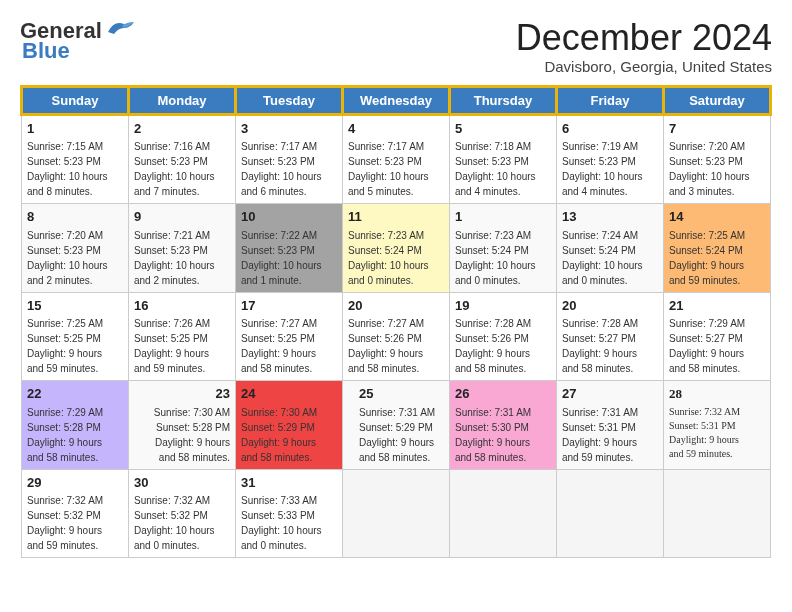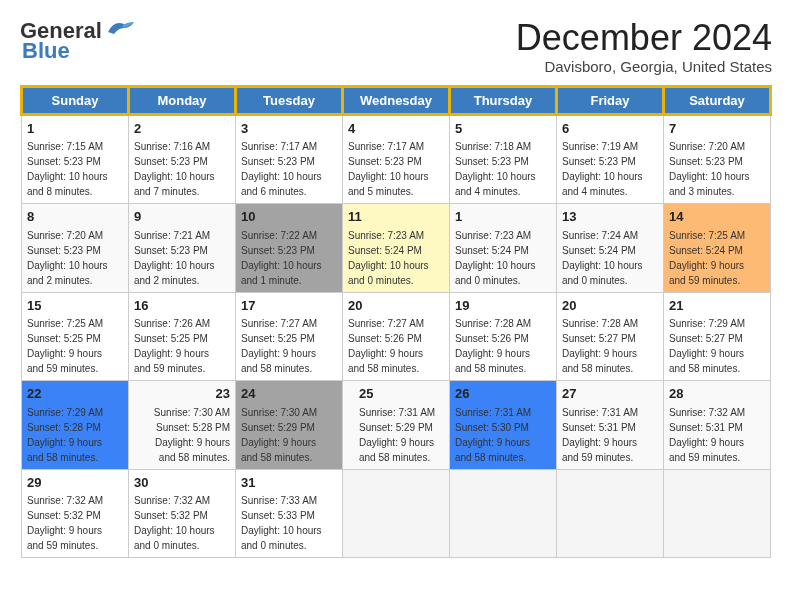--- a/index.html
+++ b/index.html
@@ -135,27 +135,27 @@
         <tr>
           <td><span class="day-num">15</span><span class="day-info">Sunrise: 7:25 AM<br>Sunset: 5:25 PM<br>Daylight: 9 hours<br>and 59 minutes.</span></td>
           <td><span class="day-num">16</span><span class="day-info">Sunrise: 7:26 AM<br>Sunset: 5:25 PM<br>Daylight: 9 hours<br>and 59 minutes.</span></td>
           <td><span class="day-num">17</span><span class="day-info">Sunrise: 7:27 AM<br>Sunset: 5:25 PM<br>Daylight: 9 hours<br>and 58 minutes.</span></td>
           <td><span class="day-num">20</span><span class="day-info">Sunrise: 7:27 AM<br>Sunset: 5:26 PM<br>Daylight: 9 hours<br>and 58 minutes.</span></td>
           <td><span class="day-num">19</span><span class="day-info">Sunrise: 7:28 AM<br>Sunset: 5:26 PM<br>Daylight: 9 hours<br>and 58 minutes.</span></td>
           <td><span class="day-num">20</span><span class="day-info">Sunrise: 7:28 AM<br>Sunset: 5:27 PM<br>Daylight: 9 hours<br>and 58 minutes.</span></td>
           <td><span class="day-num">21</span><span class="day-info">Sunrise: 7:29 AM<br>Sunset: 5:27 PM<br>Daylight: 9 hours<br>and 58 minutes.</span></td>
         </tr>
         <tr>
-          <td style="background: #3b82f6;"><span class="day-num">22</span><span class="day-info">Sunrise: 7:29 AM<br>Sunset: 5:28 PM<br>Daylight: 9 hours<br>and 58 minutes.</span></td>
+          <td style="background: #c4b5fd;"><span class="day-num">22</span><span class="day-info">Sunrise: 7:29 AM<br>Sunset: 5:28 PM<br>Daylight: 9 hours<br>and 58 minutes.</span></td>
           <td style="background: rgb(249, 249, 249); text-align: right;"><span class="day-num">23</span><span class="day-info">Sunrise: 7:30 AM<br>Sunset: 5:28 PM<br>Daylight: 9 hours<br>and 58 minutes.</span></td>
-          <td style="background: #a3a3a3;"><span class="day-num">24</span><span class="day-info">Sunrise: 7:30 AM<br>Sunset: 5:29 PM<br>Daylight: 9 hours<br>and 58 minutes.</span></td>
+          <td style="background: #ef4444;"><span class="day-num">24</span><span class="day-info">Sunrise: 7:30 AM<br>Sunset: 5:29 PM<br>Daylight: 9 hours<br>and 58 minutes.</span></td>
           <td style="background: rgb(249, 249, 249); padding-left: 16px;"><span class="day-num">25</span><span class="day-info">Sunrise: 7:31 AM<br>Sunset: 5:29 PM<br>Daylight: 9 hours<br>and 58 minutes.</span></td>
-          <td style="background: #3b82f6;"><span class="day-num">26</span><span class="day-info">Sunrise: 7:31 AM<br>Sunset: 5:30 PM<br>Daylight: 9 hours<br>and 58 minutes.</span></td>
+          <td style="background: #f9a8d4;"><span class="day-num">26</span><span class="day-info">Sunrise: 7:31 AM<br>Sunset: 5:30 PM<br>Daylight: 9 hours<br>and 58 minutes.</span></td>
           <td style="background: rgb(249, 249, 249);"><span class="day-num">27</span><span class="day-info">Sunrise: 7:31 AM<br>Sunset: 5:31 PM<br>Daylight: 9 hours<br>and 59 minutes.</span></td>
-          <td style="background: rgb(249, 249, 249);"><span class="day-num">28</span><span class="day-info">Sunrise: 7:32 AM<br>Sunset: 5:31 PM<br>Daylight: 9 hours<br>and 59 minutes.</span></td>
+          <td style="background: rgb(249, 249, 249); font-family: Liberation Serif, serif;"><span class="day-num">28</span><span class="day-info">Sunrise: 7:32 AM<br>Sunset: 5:31 PM<br>Daylight: 9 hours<br>and 59 minutes.</span></td>
         </tr>
         <tr>
           <td><span class="day-num">29</span><span class="day-info">Sunrise: 7:32 AM<br>Sunset: 5:32 PM<br>Daylight: 9 hours<br>and 59 minutes.</span></td>
           <td><span class="day-num">30</span><span class="day-info">Sunrise: 7:32 AM<br>Sunset: 5:32 PM<br>Daylight: 10 hours<br>and 0 minutes.</span></td>
           <td><span class="day-num">31</span><span class="day-info">Sunrise: 7:33 AM<br>Sunset: 5:33 PM<br>Daylight: 10 hours<br>and 0 minutes.</span></td>
           <td class="empty" style="background: rgb(245, 245, 245);"></td>
           <td class="empty" style="background: rgb(245, 245, 245);"></td>
           <td class="empty" style="background: rgb(245, 245, 245);"></td>
           <td class="empty" style="background: rgb(245, 245, 245);"></td>
         </tr>

